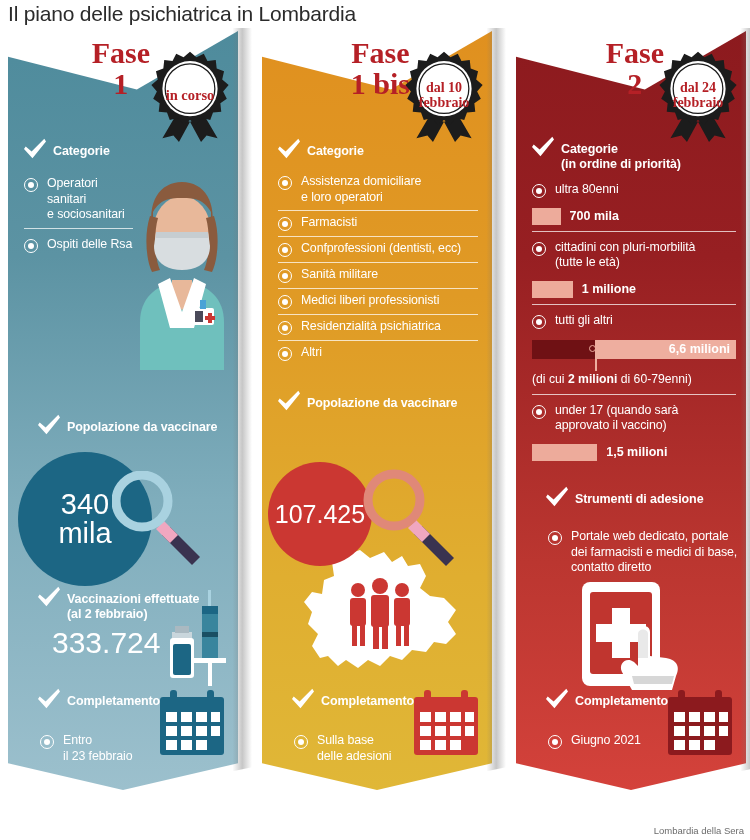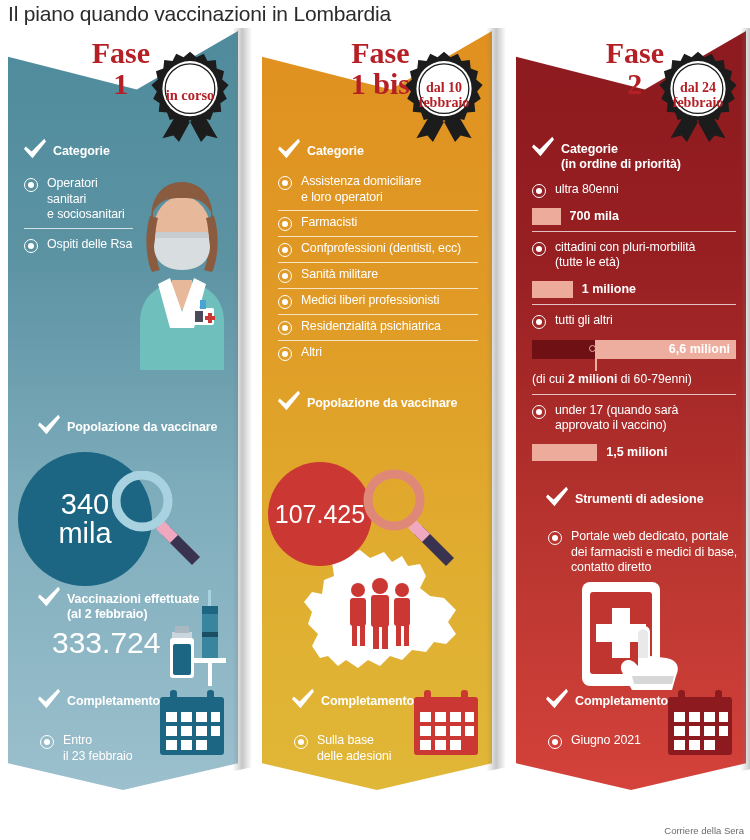--- a/index.html
+++ b/index.html
@@ -208,21 +208,21 @@
   .footer-credit {
     position: absolute;
     right: 6px; bottom: 4px;
     font-size: 9.5px;
     color: #6b6b6b;
   }
 </style>
 </head>
 <body>
 
-<div class="page-title">Il piano quando vaccinazioni in Lombardia</div>
+<div class="page-title">Il piano delle psichiatrica in Lombardia</div>
 
 <div class="columns">
 
   <div class="col" id="col1">
     <div class="notch"></div>
 
     <div class="phase-label">
       <div>Fase</div>
       <div>1</div>
     </div>
@@ -656,13 +656,13 @@
         <rect x="10" y="52" width="11" height="10" fill="#ffffff"></rect>
         <rect x="25" y="52" width="11" height="10" fill="#ffffff"></rect>
         <rect x="40" y="52" width="11" height="10" fill="#ffffff"></rect>
       </svg>
     </div>
   </div>
   <div class="col-shadow" id="sh3"></div>
 
 </div>
 
-<div class="footer-credit">Corriere della Sera</div>
+<div class="footer-credit">Lombardia della Sera</div>
 
 </body></html>

